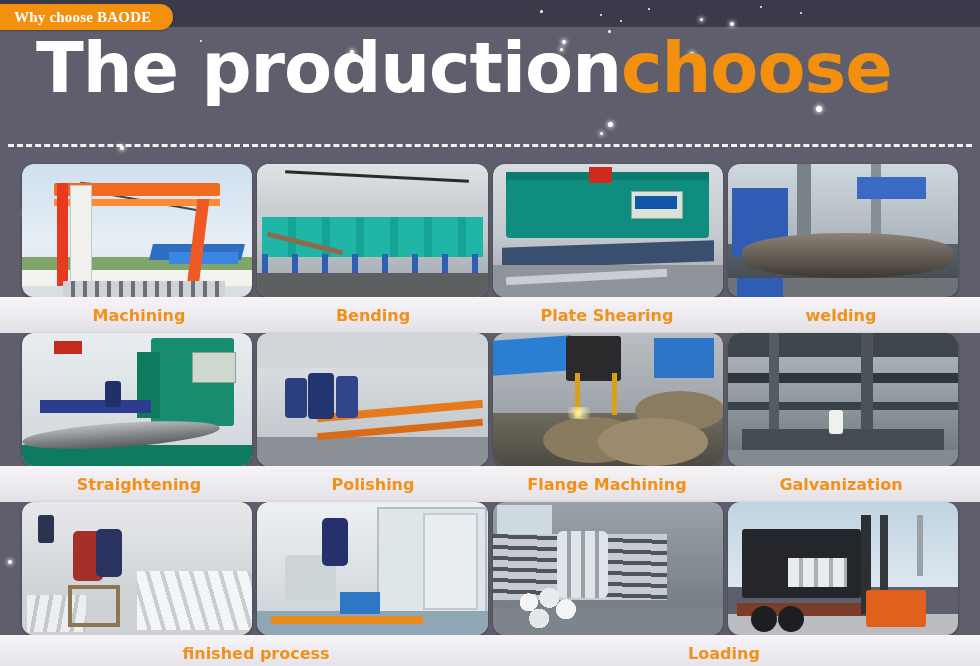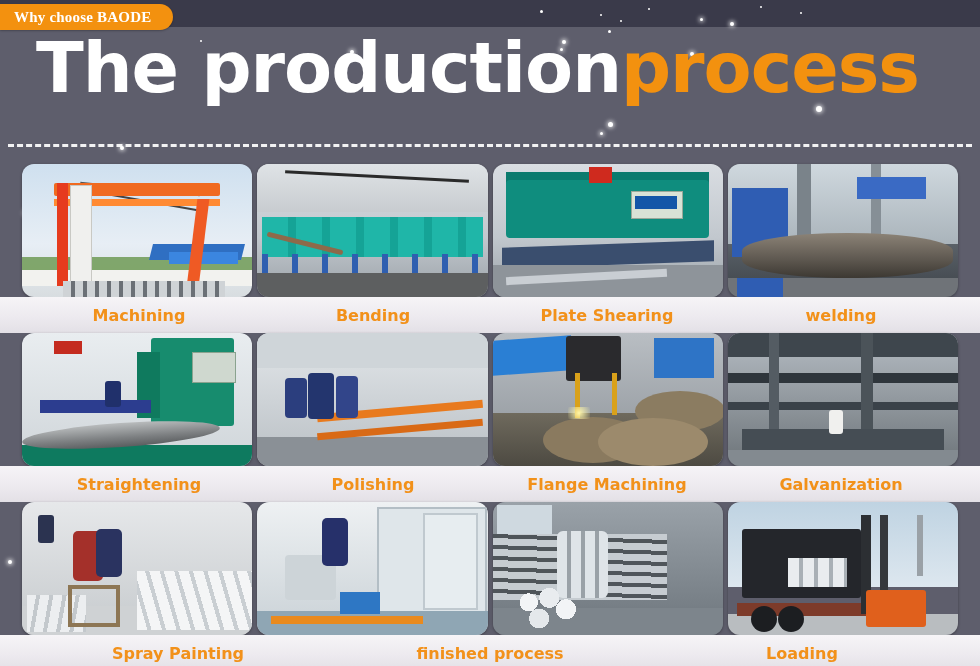--- a/index.html
+++ b/index.html
@@ -245,21 +245,21 @@
     <div class="star glow" style="left:300px;top:310px;width:5px;height:5px;"></div>
     <div class="star glow" style="left:8px;top:560px;width:4px;height:4px;"></div>
     <div class="star glow" style="left:40px;top:636px;width:4px;height:4px;"></div>
     <div class="star glow" style="left:190px;top:498px;width:5px;height:5px;"></div>
     <div class="star glow" style="left:660px;top:646px;width:5px;height:5px;"></div>
     <div class="star glow" style="left:220px;top:474px;width:4px;height:4px;"></div>
   </div>
 
   <div class="badge">Why choose BAODE</div>
 
-  <div class="headline"><span class="w">The production</span><span class="o">process</span></div>
+  <div class="headline"><span class="w">The production</span><span class="o">choose</span></div>
 
   <div class="divider"></div>
 
   <div class="rows">
 
     <div class="row">
       <div class="thumbs">
         <div class="card c1">
           <div class="ph sky"></div>
           <div class="beam trees"></div>
@@ -417,20 +417,19 @@
             <div class="beam cargo"></div>
           <div class="beam chassis"></div>
           <div class="beam wheel1"></div>
             <div class="beam wheel2"></div>
           <div class="beam fork"></div>
             <div class="beam fork2"></div>
           <div class="beam forkbody"></div>
         </div>
       </div>
       <div class="caption-bar">
-        <div class="caption">Spray Painting</div>
         <div class="caption">finished process</div>
         <div class="caption">Loading</div>
       </div>
     </div>
 
   </div>
 </div>
 
 </body></html>

